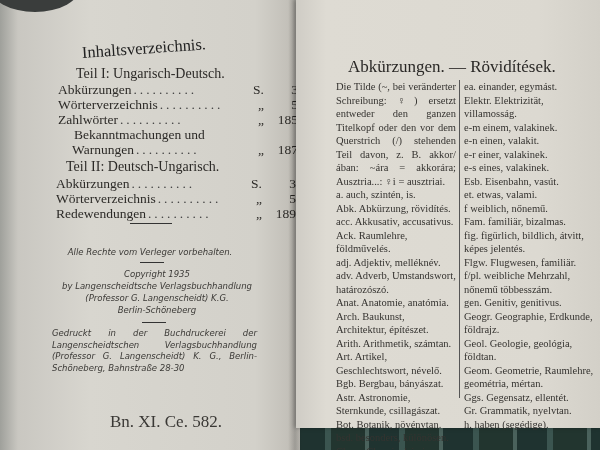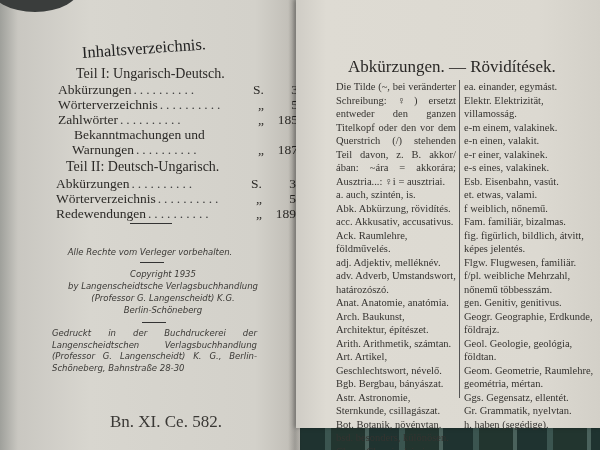--- a/index.html
+++ b/index.html
@@ -86,21 +86,21 @@
     <span class="lbl">Redewendungen</span>
       <span class="dots">..........</span>
       <span>„</span>
       <span class="pg">189</span>
   </div>
 
   <div class="rule" style="left:130px;top:223px;width:42px;"></div>
   <div class="italic-sm" style="left:50px;top:246px;width:200px;">Alle Rechte vom Verleger vorbehalten.</div>
   <div class="rule" style="left:140px;top:262px;width:24px;"></div>
 
-  <div class="italic-sm" style="left:58px;top:268px;width:210px;">
+  <div class="italic-sm" style="left:52px;top:268px;width:210px;">
     <div>Copyright 1935</div>
     <div>by Langenscheidtsche Verlagsbuchhandlung</div>
     <div>(Professor G. Langenscheidt) K.G.</div>
     <div>Berlin-Schöneberg</div>
   </div>
   <div class="rule" style="left:142px;top:322px;width:24px;"></div>
   <div class="imprint" style="top:328px;width:205px;">Gedruckt in der Buchdruckerei der Langenscheidtschen Verlagsbuchhandlung (Professor G. Langenscheidt) K. G., Berlin-Schöneberg, Bahnstraße 28-30</div>
 
   <div class="bn">Bn. XI. Ce. 582.</div>
 </div>

